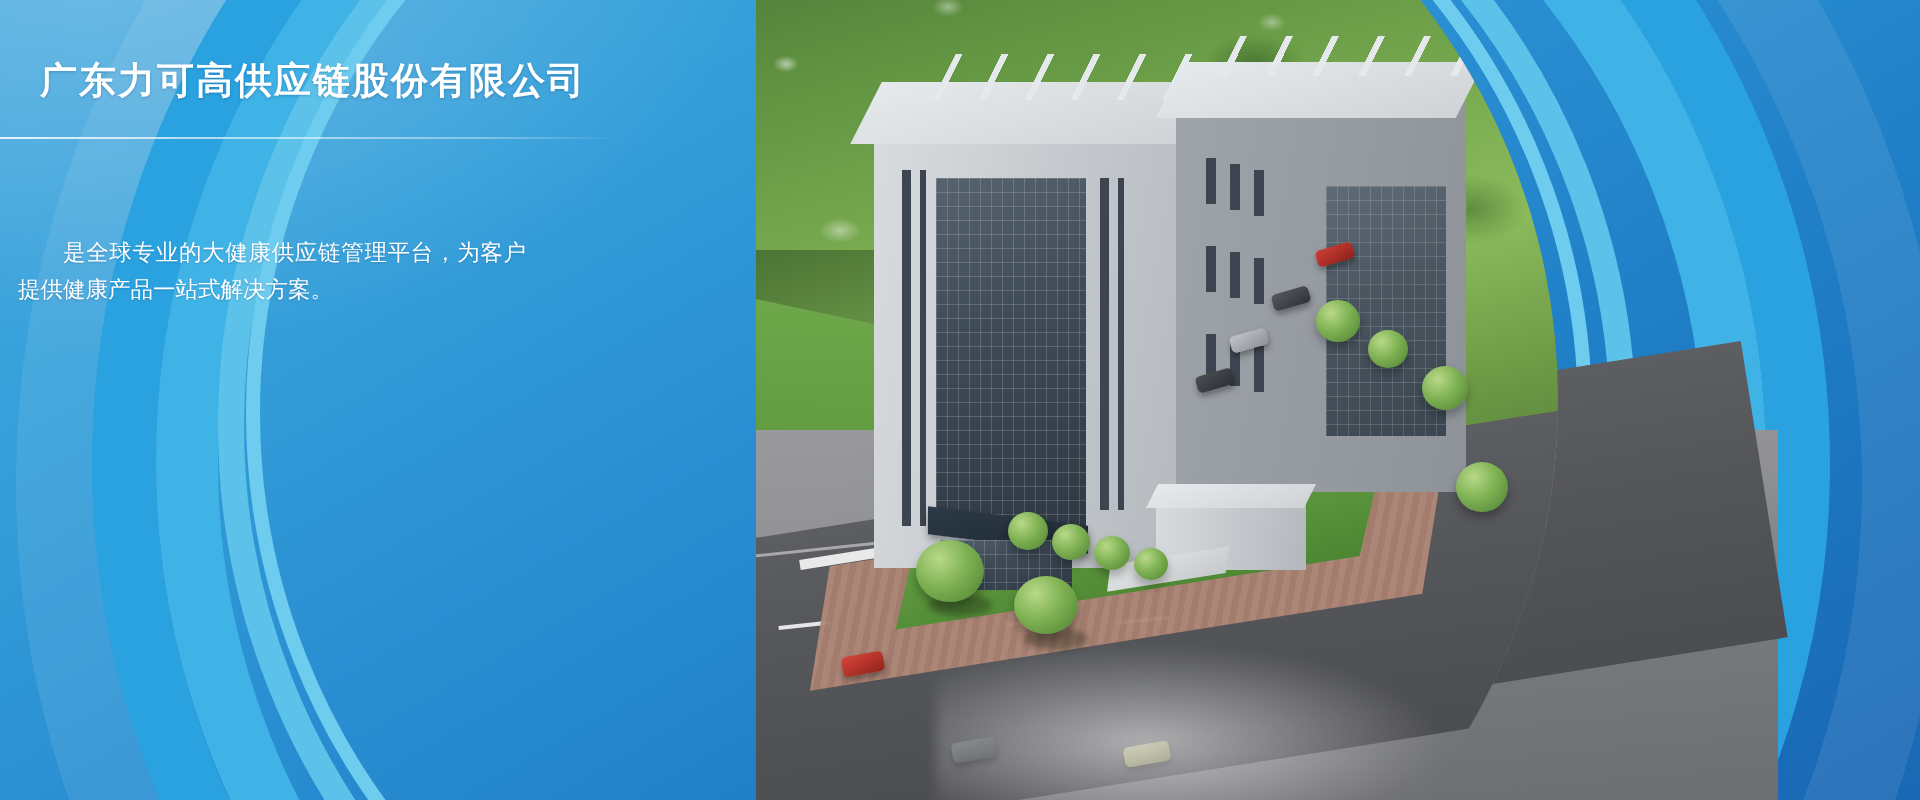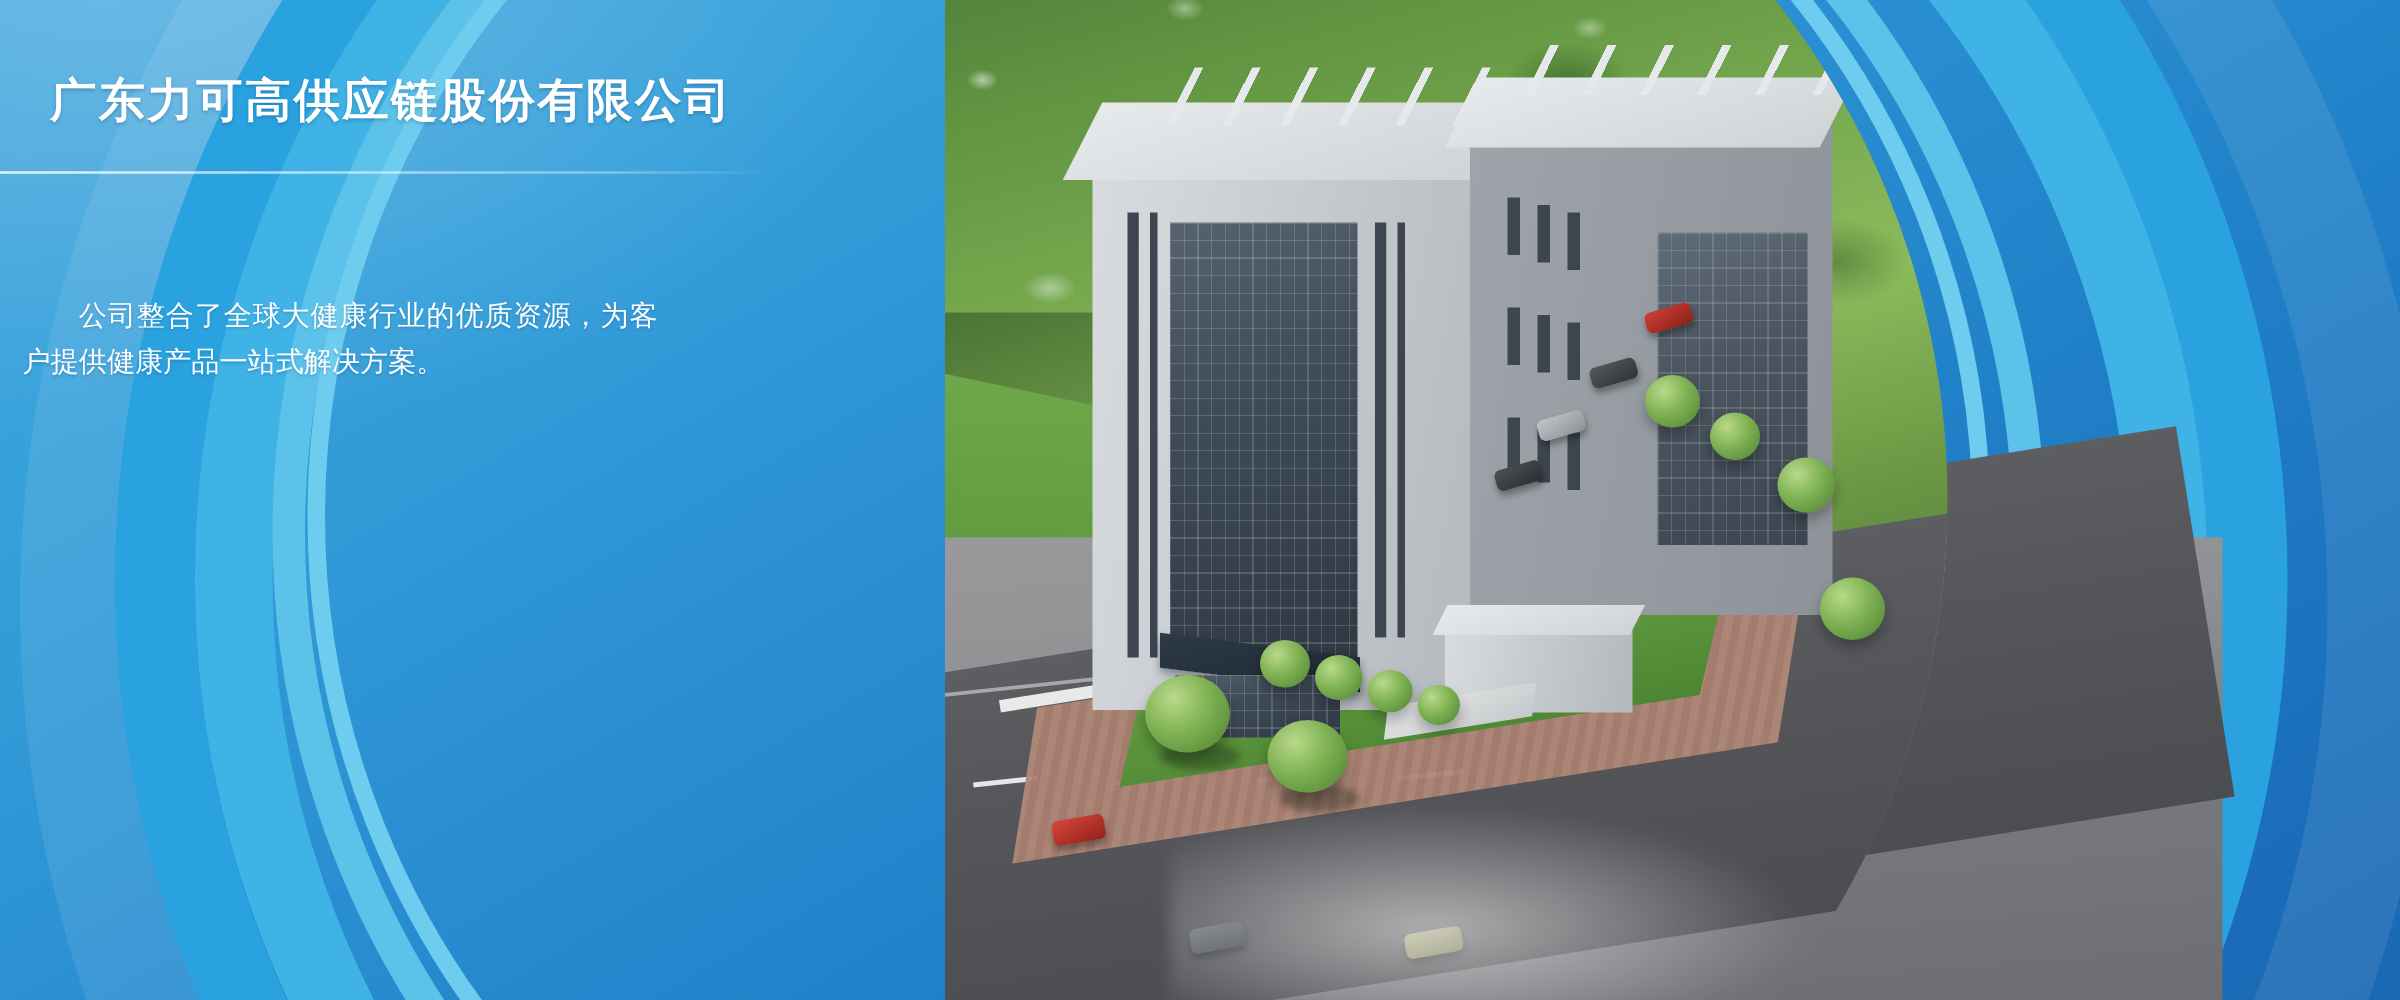--- a/index.html
+++ b/index.html
@@ -357,17 +357,17 @@
 
         <div class="fog"></div>
       </div>
     </div>
   </div>
 
   <div class="panel">
     <div class="title">广东力可高供应链股份有限公司</div>
     <div class="rule"></div>
     <div class="body-text">
-      <p>公司整合了全球大健康行业的优质资源，为客户提供健康产品一站式解决方案。</p>
+      <p>是全球专业的大健康供应链管理平台，为客户提供健康产品一站式解决方案。</p>
     </div>
   </div>
 
 </div>
 
 </body></html>

